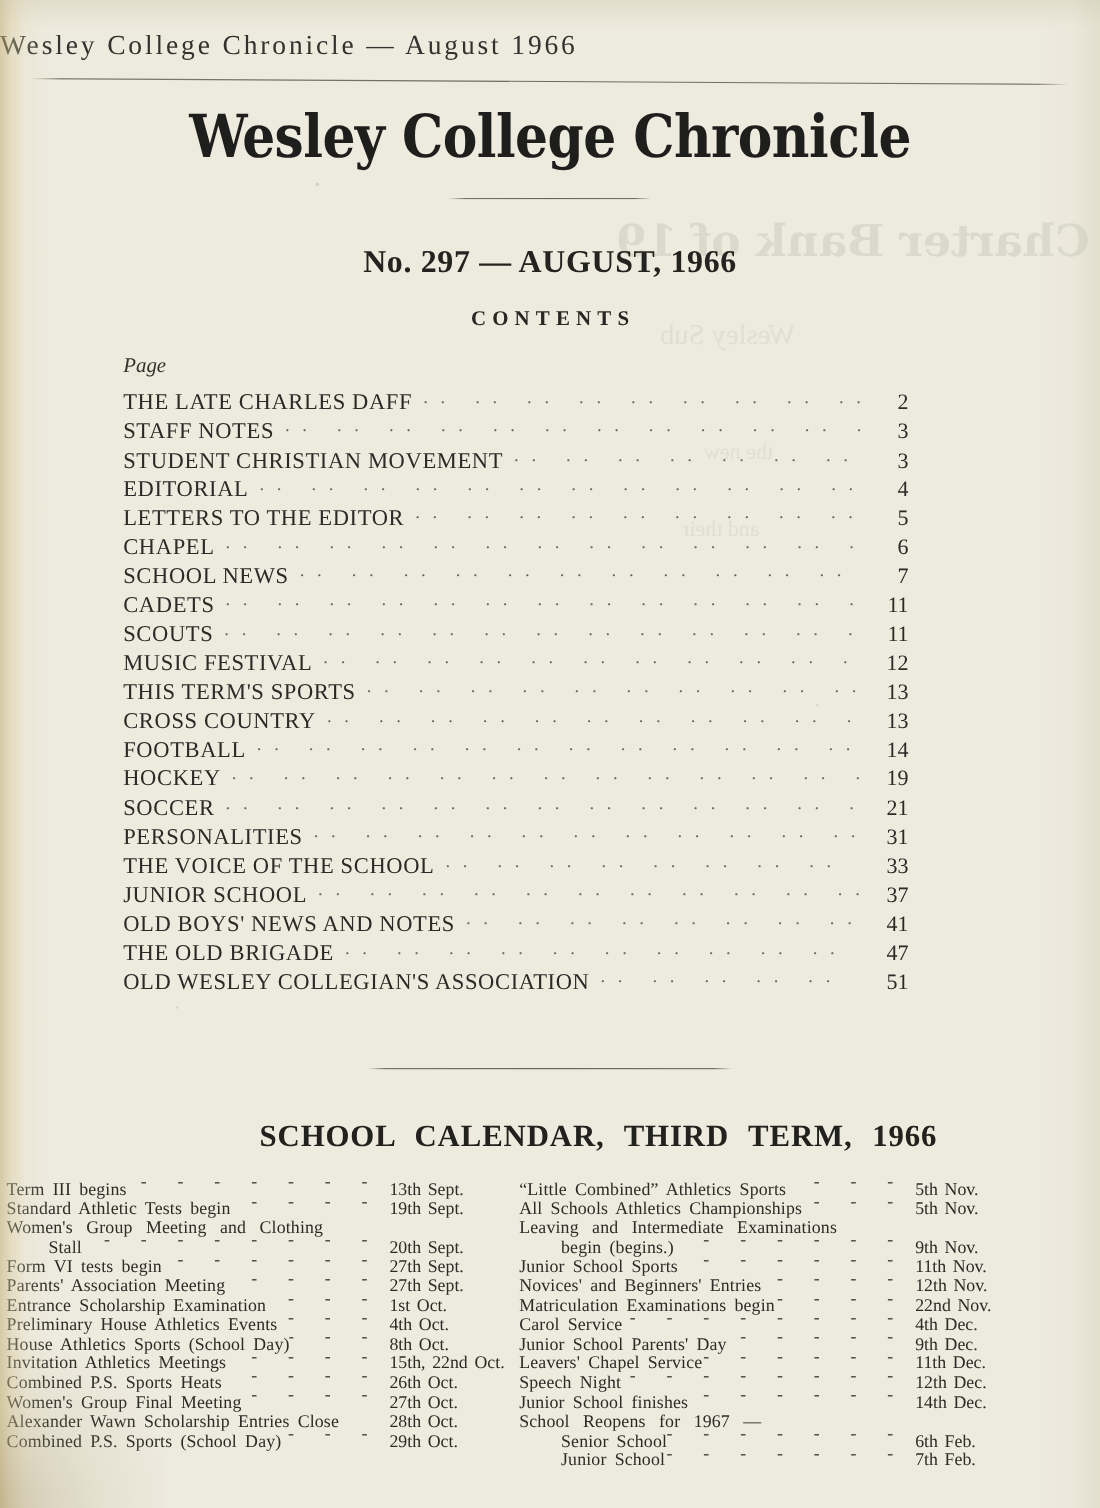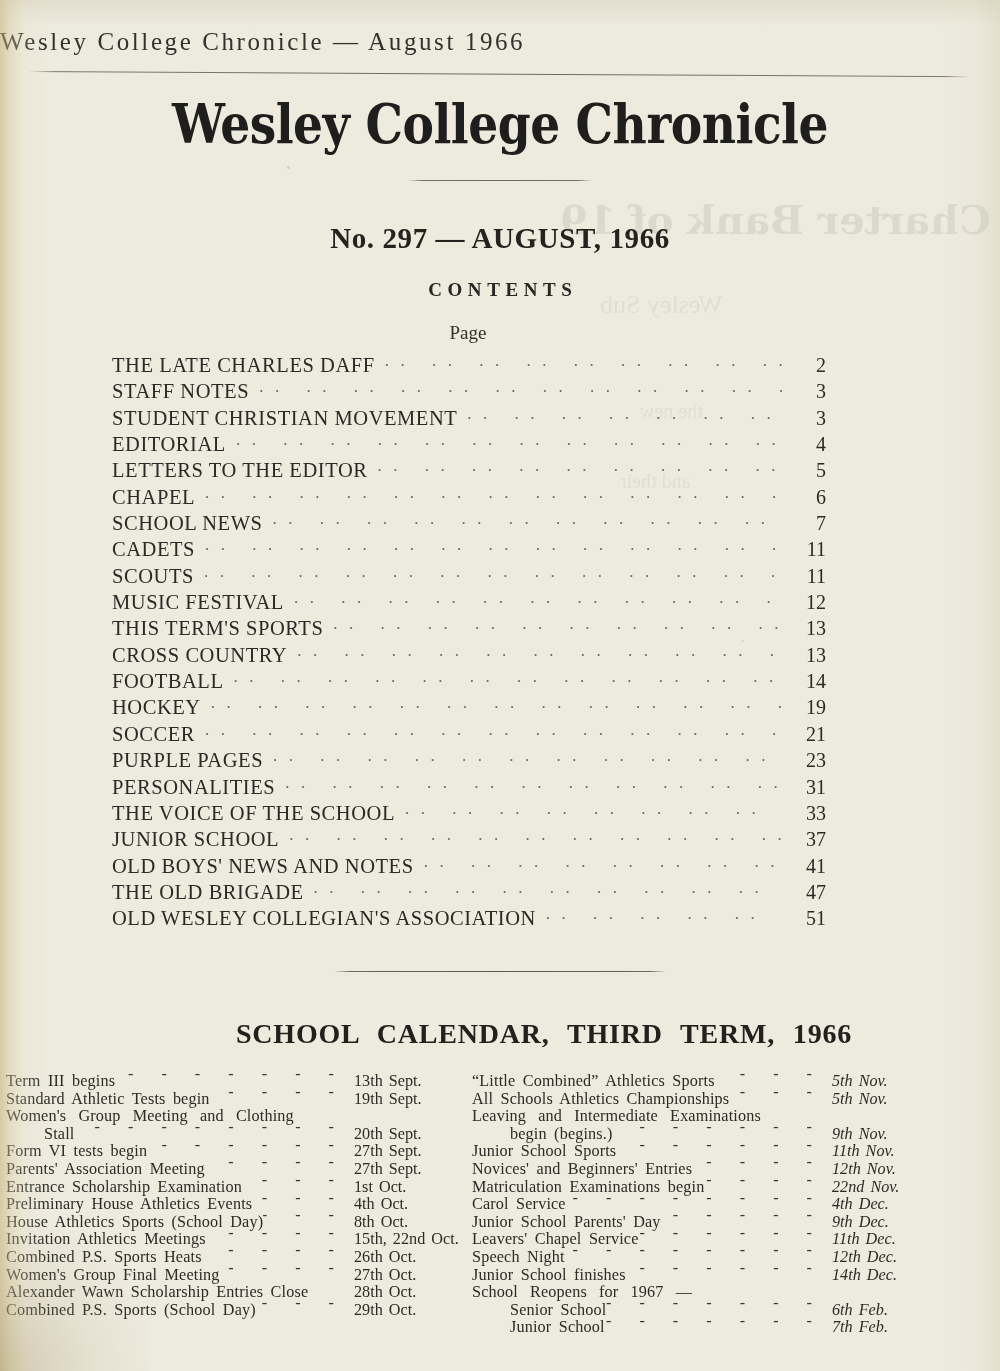--- a/index.html
+++ b/index.html
@@ -125,21 +125,22 @@
     text-indent: 5.6px;
     color: #272723;
   }
 
   
   .toc {
     position: absolute;
     top: 322px; left: 112px; width: 714px;
   }
   .toc-pagehdr {
-    text-align: center;
+    text-align: left;
+    font-style: italic;
     font-size: 19px;
     color: #33332e;
     padding-right: 2px;
     margin-bottom: 8px;
   }
   .toc-row {
     display: flex;
     align-items: baseline;
     height: 26.35px;
   }
@@ -228,21 +229,21 @@
     color: #3a3a33;
     white-space: nowrap;
   }
   .cal-date {
     flex: 0 0 auto;
     text-align: left;
     padding-left: 8px;
     word-spacing: 2px;
   }
   .cal-left .cal-date { width: 104px; }
-  .cal-right .cal-date { width: 96px; font-style: italic; }
+  .cal-right .cal-date { width: 96px; }
   .cal-row.nodash .cal-dash::after { content: ""; }
   .cal-row.indent .cal-label { padding-left: 38px; }
   .cal-row.wrap-head .cal-dash::after { content: ""; }
   .cal-row.wrap-head .cal-label { word-spacing: 8px; }
 </style>
 </head>
 <body>
 
 <div class="page">
 
@@ -336,25 +337,20 @@
             <span class="toc-title">HOCKEY</span>
             <span class="toc-leader"></span>
             <span class="toc-page">19</span>
           </div>
           <div class="toc-row">
             <span class="toc-title">SOCCER</span>
             <span class="toc-leader"></span>
             <span class="toc-page">21</span>
           </div>
           <div class="toc-row">
-            <span class="toc-title">PURPLE  PAGES</span>
-            <span class="toc-leader"></span>
-            <span class="toc-page">23</span>
-          </div>
-          <div class="toc-row">
             <span class="toc-title">PERSONALITIES</span>
             <span class="toc-leader"></span>
             <span class="toc-page">31</span>
           </div>
           <div class="toc-row">
             <span class="toc-title">THE  VOICE  OF  THE  SCHOOL</span>
             <span class="toc-leader"></span>
             <span class="toc-page">33</span>
           </div>
           <div class="toc-row">

